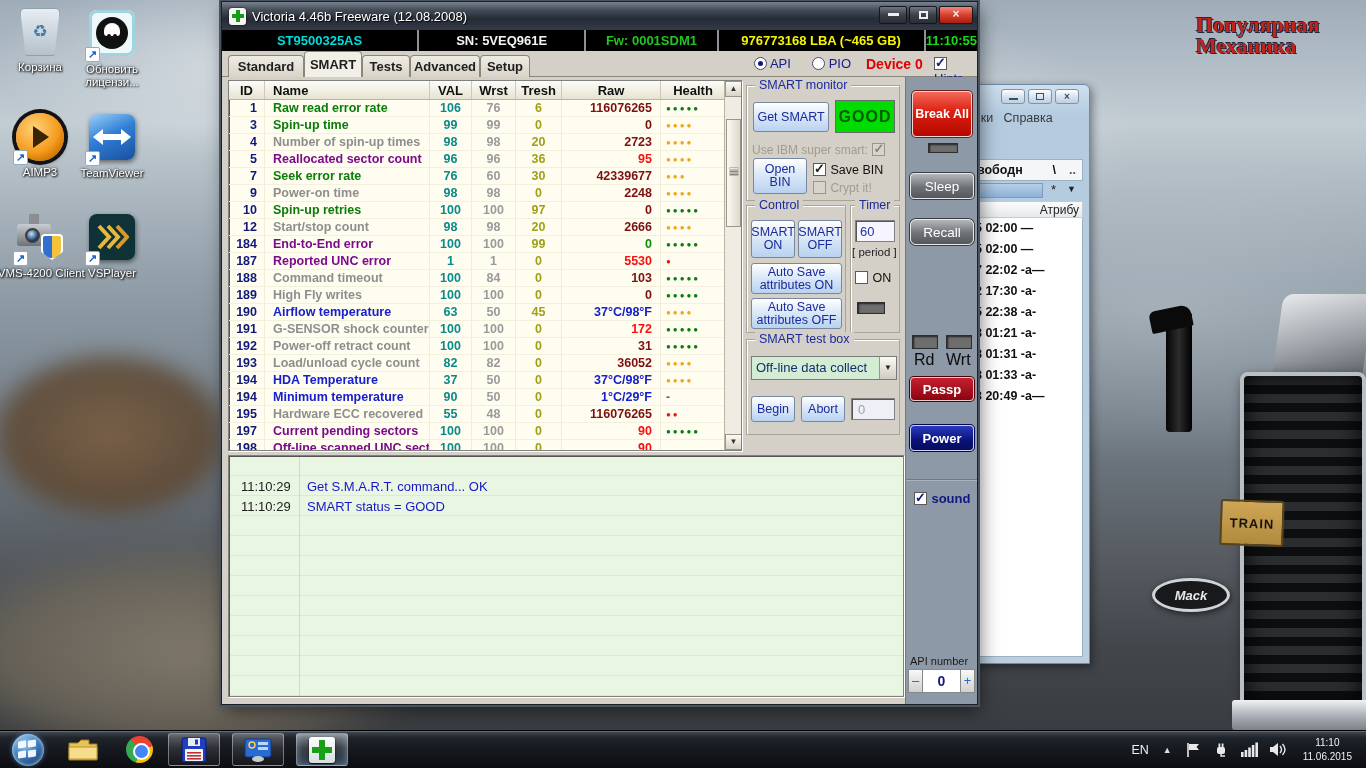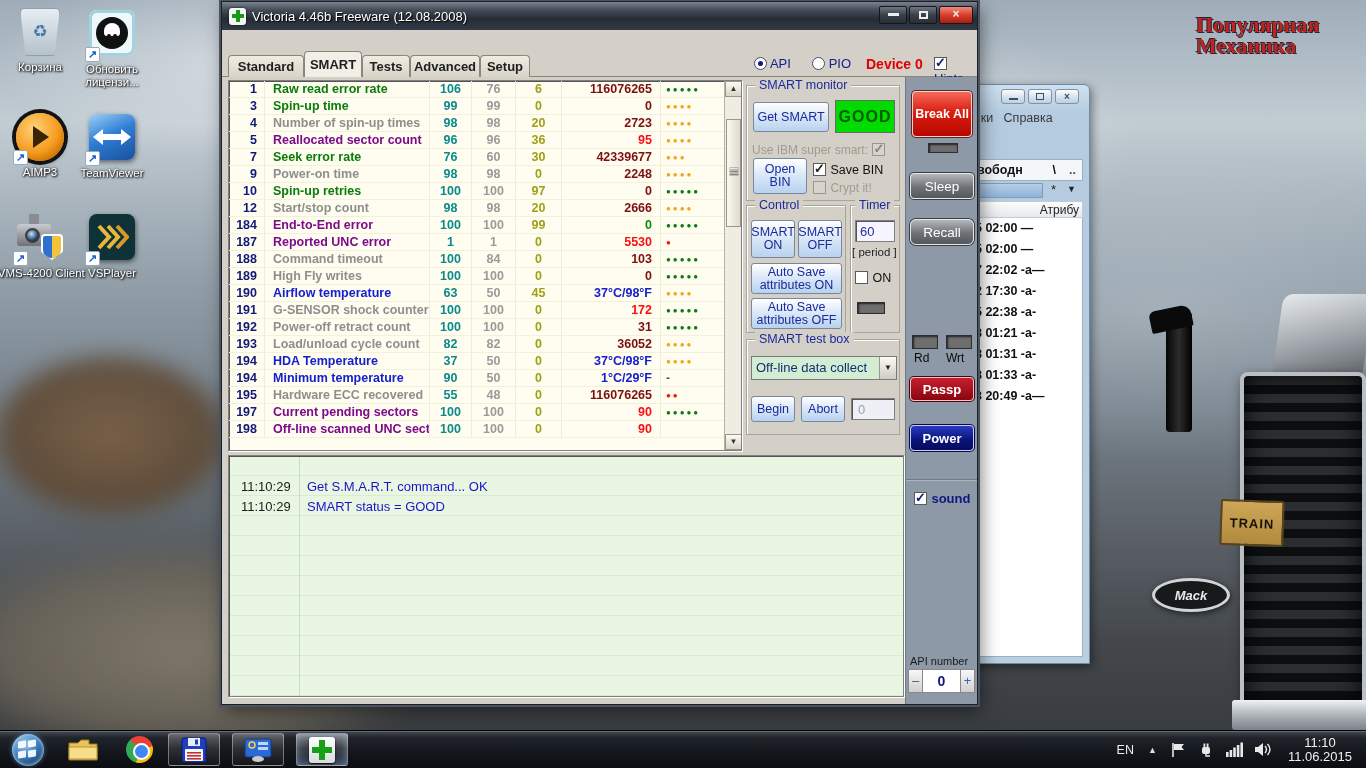--- a/index.html
+++ b/index.html
@@ -157,21 +157,21 @@
   .ind { position:absolute; background:#6e6e6e; border:1px solid #2e2e2e; box-shadow:inset 1px 1px 2px #222; }
 
   
   .strip { position:absolute; left:683px; top:75px; width:72px; height:627px; background:#8d99a6; border-left:1px solid #6e7a88; }
   .strip .dividerline { position:absolute; left:0; top:402px; width:100%; border-top:1px solid #6e7a88; border-bottom:1px solid #aab4c0; }
   .sbig { position:absolute; border-radius:4px; color:#fff; font-weight:bold; display:flex; align-items:center; justify-content:center; }
   .breakall { background:linear-gradient(#f26a5a,#dc1e10 45%,#b40800); border:1px solid #f4d4d0; box-shadow:0 0 0 1px #6a2020; font-size:12.5px; }
   .graybtn { background:linear-gradient(#b4b8bc,#6e7276 55%,#54585c); border:1px solid #e8e8e8; box-shadow:0 0 0 1px #3a3e42; font-size:13.5px; font-weight:normal; color:#fff; }
   .passp { background:linear-gradient(#c42030,#8c0410); border:1px solid #e8c8c8; box-shadow:0 0 0 1px #500008; font-size:13px; }
   .power { background:linear-gradient(#2838c8,#0a14862); border:1px solid #c8d0f8; box-shadow:0 0 0 1px #040a50; background:linear-gradient(#2a3ac0,#0a1278 60%,#060c5e); font-size:13px; }
-  .rwlbl { position:absolute; font-size:12px; color:#0a0a0a; }
+  .rwlbl { position:absolute; font-size:16px; color:#0a0a0a; }
   .soundlbl { color:#101880; font-weight:bold; font-size:13px; }
   .apilbl { position:absolute; font-size:11px; color:#1a1a1a; }
   .stepper { position:absolute; display:flex; height:24px; }
   .stp { width:15px; background:linear-gradient(#f8f8f8,#d0d0d0); border:1px solid #888; color:#555; font-size:13px; text-align:center; line-height:21px; }
   .stp.plus { color:#2a6ac4; }
   .stpval { width:37px; background:#fff; border:1px solid #888; border-left:none; border-right:none; color:#101880; font-weight:bold; font-size:14px; text-align:center; line-height:22px; }
 
   
   .logbox { position:absolute; left:6px; top:453px; width:676px; height:242px; background:#e9f6e2; border:1px solid #808080; box-shadow:inset 1px 1px 0 #555, 1px 1px 0 #fff;
     background-image:repeating-linear-gradient(180deg, transparent 0 19px, rgba(20,90,20,.07) 19px 20px); overflow:hidden; }
@@ -194,21 +194,21 @@
   .chrome-ic { width:27px; height:27px; border-radius:50%; background:conic-gradient(from -45deg,#ea4335 0 120deg,#fbbc05 0 240deg,#34a853 0 360deg); position:relative; }
   .chrome-ic:after { content:""; position:absolute; left:7px; top:7px; width:13px; height:13px; border-radius:50%; background:#4285f4; border:2.5px solid #fff; }
   .vic-tk { width:26px; height:26px; background:linear-gradient(#fff,#d8dce0); border-radius:3px; position:relative; box-shadow:0 1px 2px #000; }
   .vic-tk:before, .vic-tk:after { content:""; position:absolute; background:#17a017; }
   .vic-tk:before { left:10px; top:3px; width:6px; height:20px; }
   .vic-tk:after { left:3px; top:10px; width:20px; height:6px; }
   .tray { margin-left:auto; display:flex; align-items:center; height:100%; }
   .tray .lang { color:#eee; font-size:12.5px; margin-right:14px; }
   .tray .caret { color:#ddd; font-size:9px; margin-right:14px; }
   .trayic { margin-right:12px; display:flex; align-items:center; }
-  .clockblk { text-align:center; color:#f0f0f0; font-size:13px; line-height:14px; margin:0 14px 0 4px; }
+  .clockblk { text-align:center; color:#f0f0f0; font-size:10px; line-height:14px; margin:0 14px 0 4px; }
 </style>
 </head>
 <body>
 
 <div class="desktop">
   <div class="logs-blob"></div>
   <div class="road-blob"></div>
   <div class="truck">
     <div class="deflector"></div>
     <div class="exhaust"></div>
@@ -321,36 +321,52 @@
   <div class="vic-title">
     <div class="vic-ico"></div>
     <div class="txt">Victoria 4.46b Freeware (12.08.2008)</div>
     <div class="winctl" style="right:4px;">
       <div class="wbtn"><span class="minbar"></span></div>
       <div class="wbtn"><span class="maxbox"></span></div>
       <div class="wbtn close">×</div>
     </div>
   </div>
 
+  <div class="vic-info">
+    <div class="seg model">ST9500325AS</div>
+    <div class="seg serial">SN: 5VEQ961E</div>
+    <div class="seg fw">Fw: 0001SDM1</div>
+    <div class="seg lba">976773168 LBA (~465 GB)</div>
+    <div class="seg clock">11:10:55</div>
+  </div>
 
   <div class="vic-tabs">
     <div class="tab" style="left:6px; width:76px;">Standard</div>
     <div class="tab active" style="left:82px; width:58px;">SMART</div>
     <div class="tab" style="left:140px; width:48px;">Tests</div>
     <div class="tab" style="left:188px; width:70px;">Advanced</div>
     <div class="tab" style="left:258px; width:50px;">Setup</div>
     <div class="modebar" style="left:532px;"><span class="radio sel"></span> <span>API</span></div>
     <div class="modebar" style="left:590px;"><span class="radio"></span> <span>PIO</span></div>
     <div class="modebar devlbl" style="left:644px;">Device 0</div>
     <div class="modebar" style="left:712px;"><span class="cb ck"></span> <span class="hintslbl">Hints</span></div>
   </div>
 
   <div class="vic-main">
 
     <div class="tblbox">
+      <div class="thead">
+          <div class="th c0">ID</div>
+          <div class="th c1">Name</div>
+          <div class="th c2">VAL</div>
+          <div class="th c3">Wrst</div>
+          <div class="th c4">Tresh</div>
+          <div class="th c5">Raw</div>
+          <div class="th c6">Health</div>
+        </div>
       <div>
           <div class="trow">
             <div class="td c0">1</div>
             <div class="td c1 nm-green">Raw read error rate</div>
             <div class="td c2">106</div>
             <div class="td c3">76</div>
             <div class="td c4">6</div>
             <div class="td c5 rw-maroon">116076265</div>
             <div class="td c6 dt-green">●●●●●</div>
           </div>

